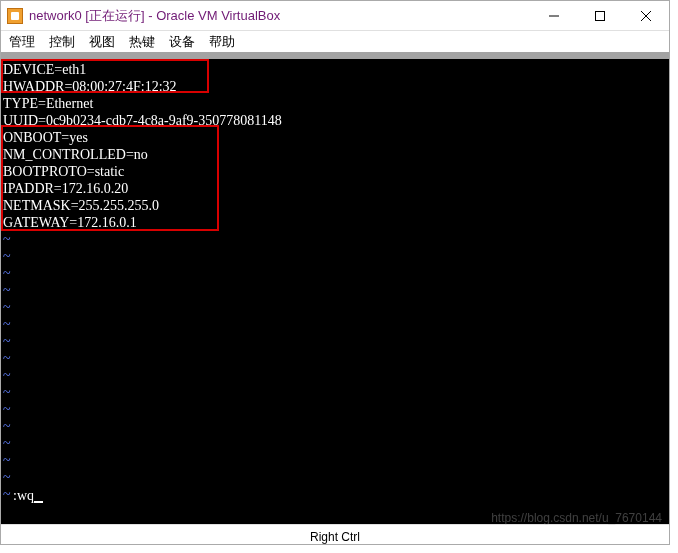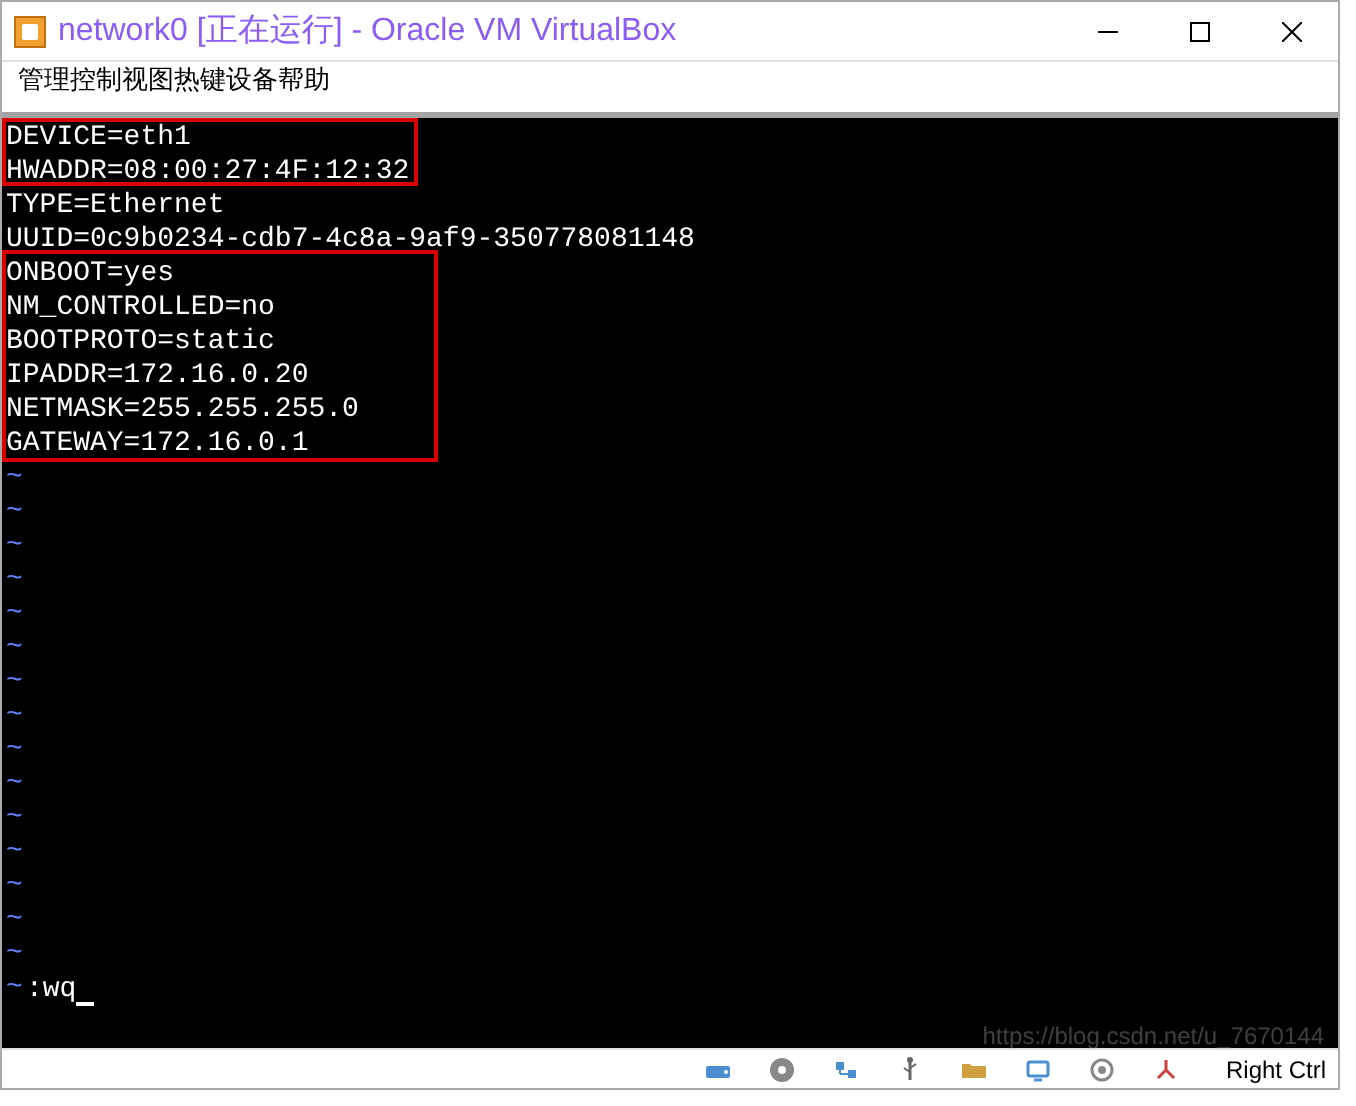--- a/index.html
+++ b/index.html
@@ -1,35 +1,35 @@
 <!DOCTYPE html>
 <html><head>
   <meta charset="utf-8">
   <style>
     * { margin: 0; padding: 0; box-sizing: border-box; }
     body { width: 678px; height: 553px; font-family: Tahoma, sans-serif; font-size: 12px; background: #fff; position: relative; }
     .window { width: 670px; height: 545px; border: 1px solid #aaa; display: flex; flex-direction: column; background: #fff; }
     .titlebar { height: 30px; display: flex; align-items: center; background: #fff; border-bottom: 1px solid #e0e0e0; }
     .titlebar-icon { width: 16px; height: 16px; margin: 0 6px; background: #f0a030; border: 1px solid #c07010; display: flex; align-items: center; justify-content: center; }
     .titlebar-icon::after { content: ""; width: 8px; height: 8px; background: #fff; border-radius: 1px; }
-    .titlebar-text { flex: 1; font-size: 16px; color: #8b5cf6; }
+    .titlebar-text { flex: 1; font-size: 13px; color: #701a75; }
     .win-controls { display: flex; height: 100%; }
     .win-btn { width: 46px; height: 100%; display: flex; align-items: center; justify-content: center; background: #fff; cursor: pointer; }
     .win-btn svg { width: 10px; height: 10px; }
-    .menubar { height: 28px; display: flex; padding: 0 8px; background: #fff; border-bottom: 3px solid #a3a3a3; }
+    .menubar { height: 28px; display: flex; align-items: center; padding: 0 8px; gap: 14px; background: #fff; border-bottom: 7px solid #a3a3a3; }
     .menu-item { font-size: 13px; color: #000; cursor: pointer; }
-    .terminal { flex: 1; background: #000; color: #fff; font-family: Liberation Mono, monospace; font-size: 14px; line-height: 17px; padding: 2px; position: relative; overflow: hidden; }
+    .terminal { flex: 1; background: #000; color: #fff; font-family: Liberation Serif, serif; font-size: 14px; line-height: 17px; padding: 2px; position: relative; overflow: hidden; }
     .term-content { white-space: pre; position: relative; }
     .highlight-box { position: absolute; border: 2px solid #d80000; pointer-events: none; }
     .box1 { left: 0px; top: 0px; width: 208px; height: 34px; }
     .box2 { left: 0px; top: 66px; width: 218px; height: 106px; }
     .tilde-col { color: #6080ff; }
     .cmdline { position: absolute; bottom: 20px; left: 12px; color: #fff; }
     .cursor { display: inline-block; width: 9px; height: 2px; background: #fff; vertical-align: bottom; margin-bottom: 1px; }
-    .statusbar { height: 20px; display: flex; align-items: center; justify-content: flex-end; background: #fff; border-top: 1px solid #e0e0e0; padding-right: 6px; gap: 16px; }
+    .statusbar { height: 20px; display: flex; align-items: center; justify-content: flex-end; background: #fff; border-top: 1px solid #e0e0e0; padding-right: 6px; gap: 16px; flex-direction: column; }
     .tray-icon { width: 16px; height: 16px; display: flex; align-items: center; justify-content: center; }
     .mod-key { font-size: 12px; color: #000; margin-left: 6px; }
     .watermark { position: absolute; right: 16px; bottom: 28px; color: rgba(180,180,180,0.35); font-size: 12px; font-family: Arial; pointer-events: none; }
   </style>
 </head>
 <body>
 
 <div class="window">
 
   <div class="titlebar">

